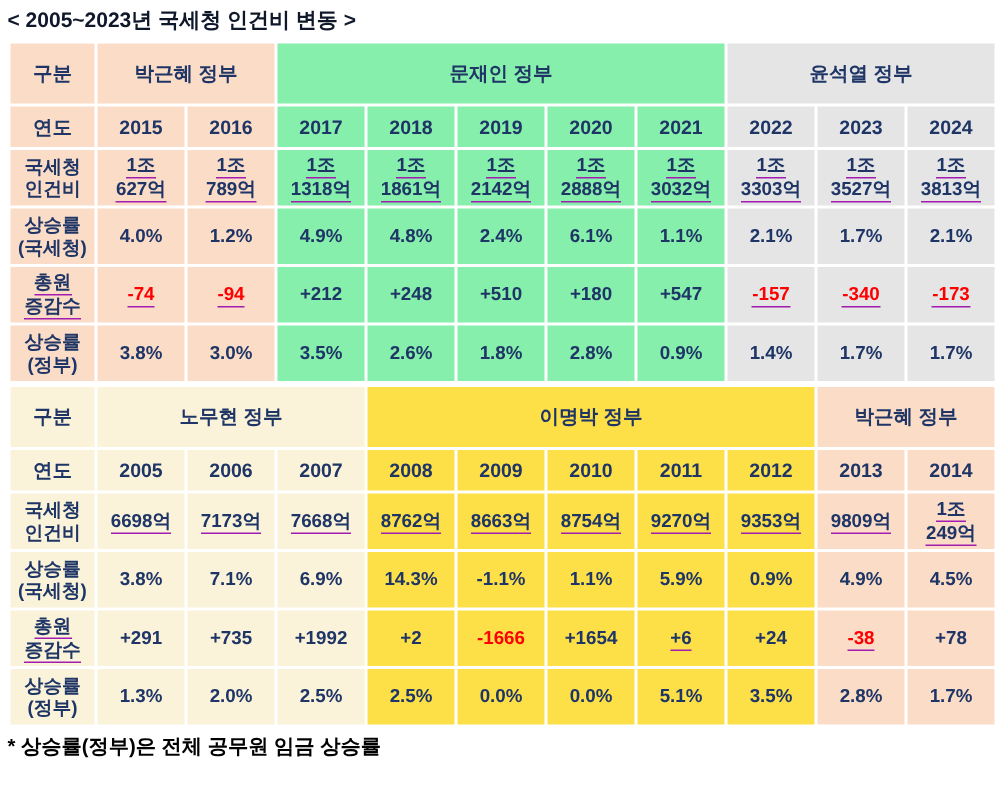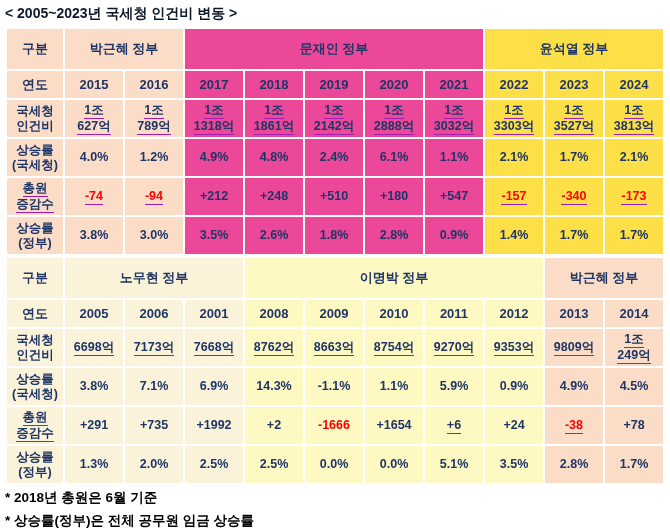--- a/index.html
+++ b/index.html
@@ -20,24 +20,24 @@
   td{
     text-align:center;vertical-align:middle;
     font-weight:bold;color:#1E3566;font-size:12.5px;line-height:1.2;
     padding:0;overflow:hidden;
   }
   tr.r-head{height:40px;}
   tr.r-year{height:27px;padding-left:37px;}
   tr.r-data{height:37px;text-decoration:underline;}
   td.head,td.year{font-size:13px;}
   .th-peach{background:#FBDCC7;}
-  .th-lavender{background:#ec4899;}
-  .th-purple{background:#fde047;}
+  .th-lavender{background:#86efac;}
+  .th-purple{background:#e5e5e5;}
   .th-cream{background:#FAF3DA;}
-  .th-mint{background:#fef9c3;}
+  .th-mint{background:#fde047;}
   .neg{color:#FF0000;}
   span.ln{display:inline-block;}
   span.sp{border-bottom:1px solid #a21caf;}
   .footnotes{margin:3px 0 0 5px;}
   .footnotes p{
     margin:0 0 3px 0;font-size:13.5px;font-weight:bold;color:#000;line-height:20px;
   }
 </style>
 </head>
 <body>
@@ -151,21 +151,21 @@
       <tr class="r-head">
         <td class="th-cream head"><span class="ln">구분</span></td>
         <td class="th-cream head" colspan="3"><span class="ln">노무현 정부</span></td>
         <td class="th-mint head" colspan="5"><span class="ln">이명박 정부</span></td>
         <td class="th-peach head" colspan="2"><span class="ln">박근혜 정부</span></td>
       </tr>
       <tr class="r-year">
         <td class="th-cream head"><span class="ln">연도</span></td>
         <td class="th-cream year"><span class="ln">2005</span></td>
         <td class="th-cream year"><span class="ln">2006</span></td>
-        <td class="th-cream year"><span class="ln">2001</span></td>
+        <td class="th-cream year"><span class="ln">2007</span></td>
         <td class="th-mint year"><span class="ln">2008</span></td>
         <td class="th-mint year"><span class="ln">2009</span></td>
         <td class="th-mint year"><span class="ln">2010</span></td>
         <td class="th-mint year"><span class="ln">2011</span></td>
         <td class="th-mint year"><span class="ln">2012</span></td>
         <td class="th-peach year"><span class="ln">2013</span></td>
         <td class="th-peach year"><span class="ln">2014</span></td>
       </tr>
       <tr class="r-data">
         <td class="th-cream"><span class="ln">국세청</span><br><span class="ln">인건비</span></td>
@@ -216,15 +216,14 @@
         <td class="th-mint"><span class="ln">0.0%</span></td>
         <td class="th-mint"><span class="ln">5.1%</span></td>
         <td class="th-mint"><span class="ln">3.5%</span></td>
         <td class="th-peach"><span class="ln">2.8%</span></td>
         <td class="th-peach"><span class="ln">1.7%</span></td>
       </tr>
     </tbody>
 </table>
 
 <div class="footnotes">
-  <p>* 2018년 총원은 6월 기준</p>
   <p>* 상승률(정부)은 전체 공무원 임금 상승률</p>
 </div>
 
 </body></html>

